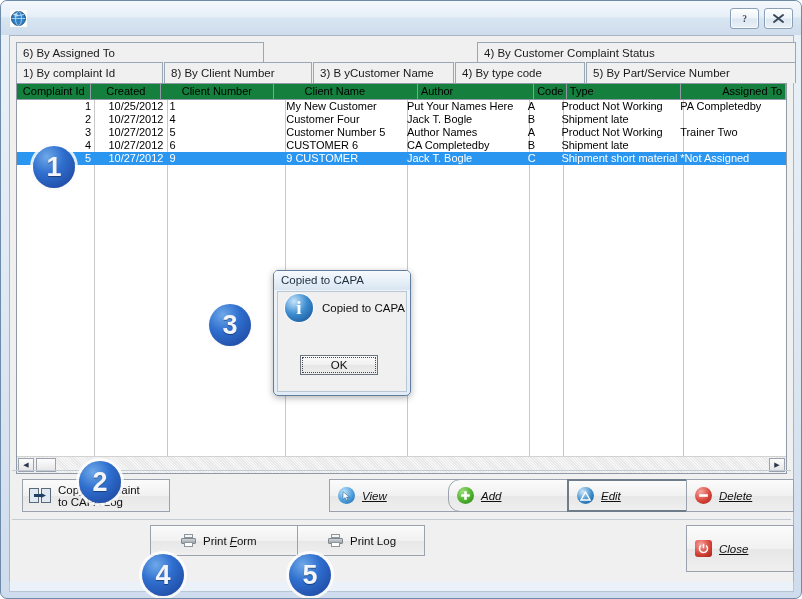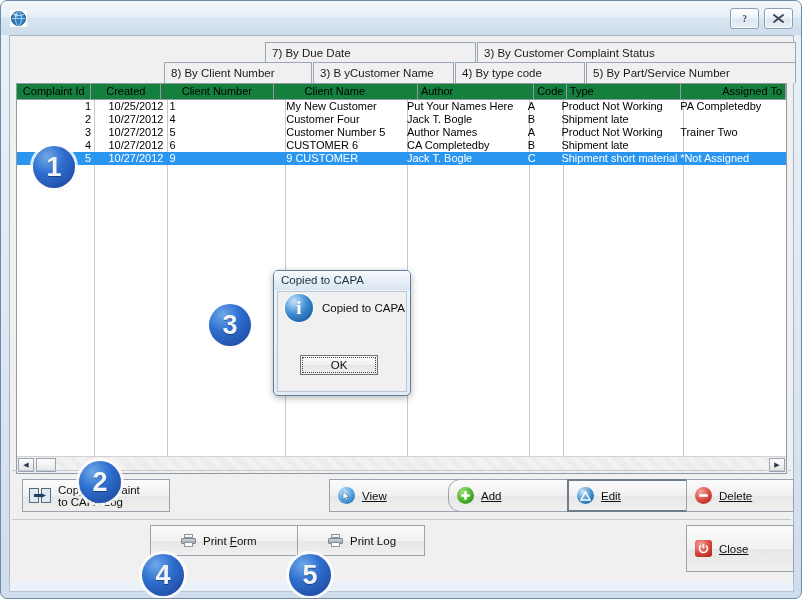--- a/index.html
+++ b/index.html
@@ -180,21 +180,21 @@
     border: 1px solid #9aa3ad;
     display: flex; align-items: center;
     font-size: 11.5px; color: #101010;
     padding-left: 8px;
     gap: 7px;
   }
   .btn.focus {
     border: 2px solid #6f7c8a;
   }
   .btn .lbl { white-space: nowrap; }
-  .btn .lbl u { text-decoration: underline; }
+  .btn .lbl u { text-decoration: underline; font-style: italic; }
 
   
   .circ {
     width: 17px; height: 17px; border-radius: 50%;
     display: inline-block; position: relative; flex: 0 0 auto;
   }
   .circ.green { background: radial-gradient(circle at 34% 28%, #9ade7a 0%, #4cb02c 55%, #2d7a18 100%); }
   .circ.blue  { background: radial-gradient(circle at 34% 28%, #bfe2fb 0%, #4b9ddd 55%, #1a5f9e 100%); }
   .circ.red   { background: radial-gradient(circle at 34% 28%, #f5a5a0 0%, #d8453a 55%, #9c1f17 100%); }
   .circ.darkblue { background: radial-gradient(circle at 34% 28%, #cfe6f9 0%, #3a8ccc 55%, #10508c 100%); }
@@ -326,29 +326,32 @@
           <svg width="13" height="11" viewBox="0 0 13 11">
             <path d="M2 2 L11 9 M11 2 L2 9" stroke="#3c4a5c" stroke-width="2" stroke-linecap="round" fill="none"></path>
           </svg>
         </div>
       </div>
     </div>
 
     <div class="client">
 
       <div class="tabrow row1">
-        <div class="tab" style="left:249px; width:211px;">
-          <span>7) By Due Date</span>
+        <div class="tab" style="left:0px; width:248px;">
+          <span>6) By Assigned To</span>
         </div>
         <div class="tab" style="left:461px; width:319px;">
-          <span>3) By Customer Complaint Status</span>
+          <span>4) By Customer Complaint Status</span>
         </div>
       </div>
 
       <div class="tabrow row2">
+        <div class="tab sel" style="left:0px; width:147px;">
+          <span>1) By complaint Id</span>
+        </div>
         <div class="tab" style="left:148px; width:148px;">
           <span>8) By Client Number</span>
         </div>
         <div class="tab" style="left:297px; width:141px;">
           <span>3) B yCustomer Name</span>
         </div>
         <div class="tab" style="left:439px; width:130px;">
           <span>4) By type code</span>
         </div>
         <div class="tab" style="left:570px; width:210px;">

